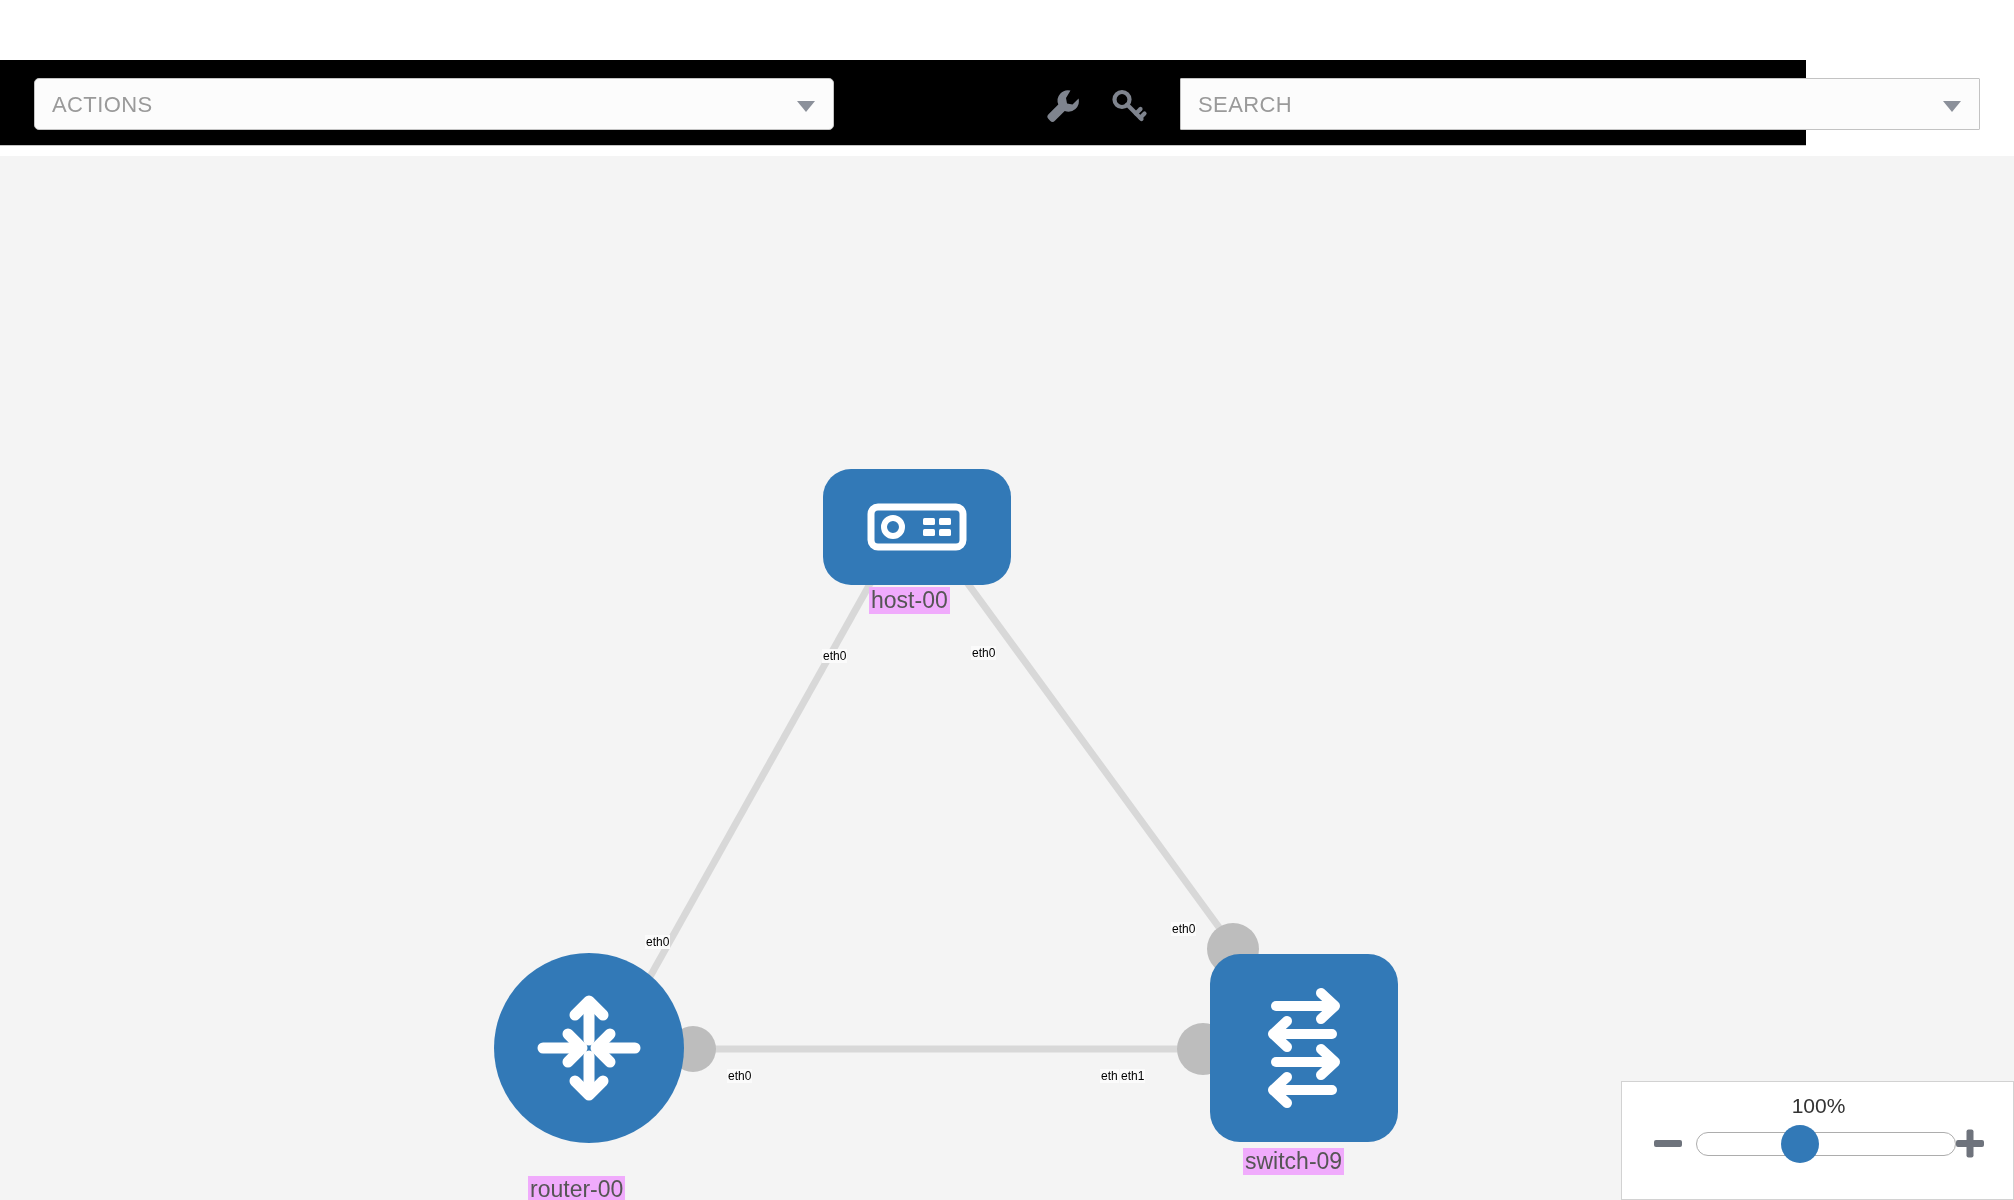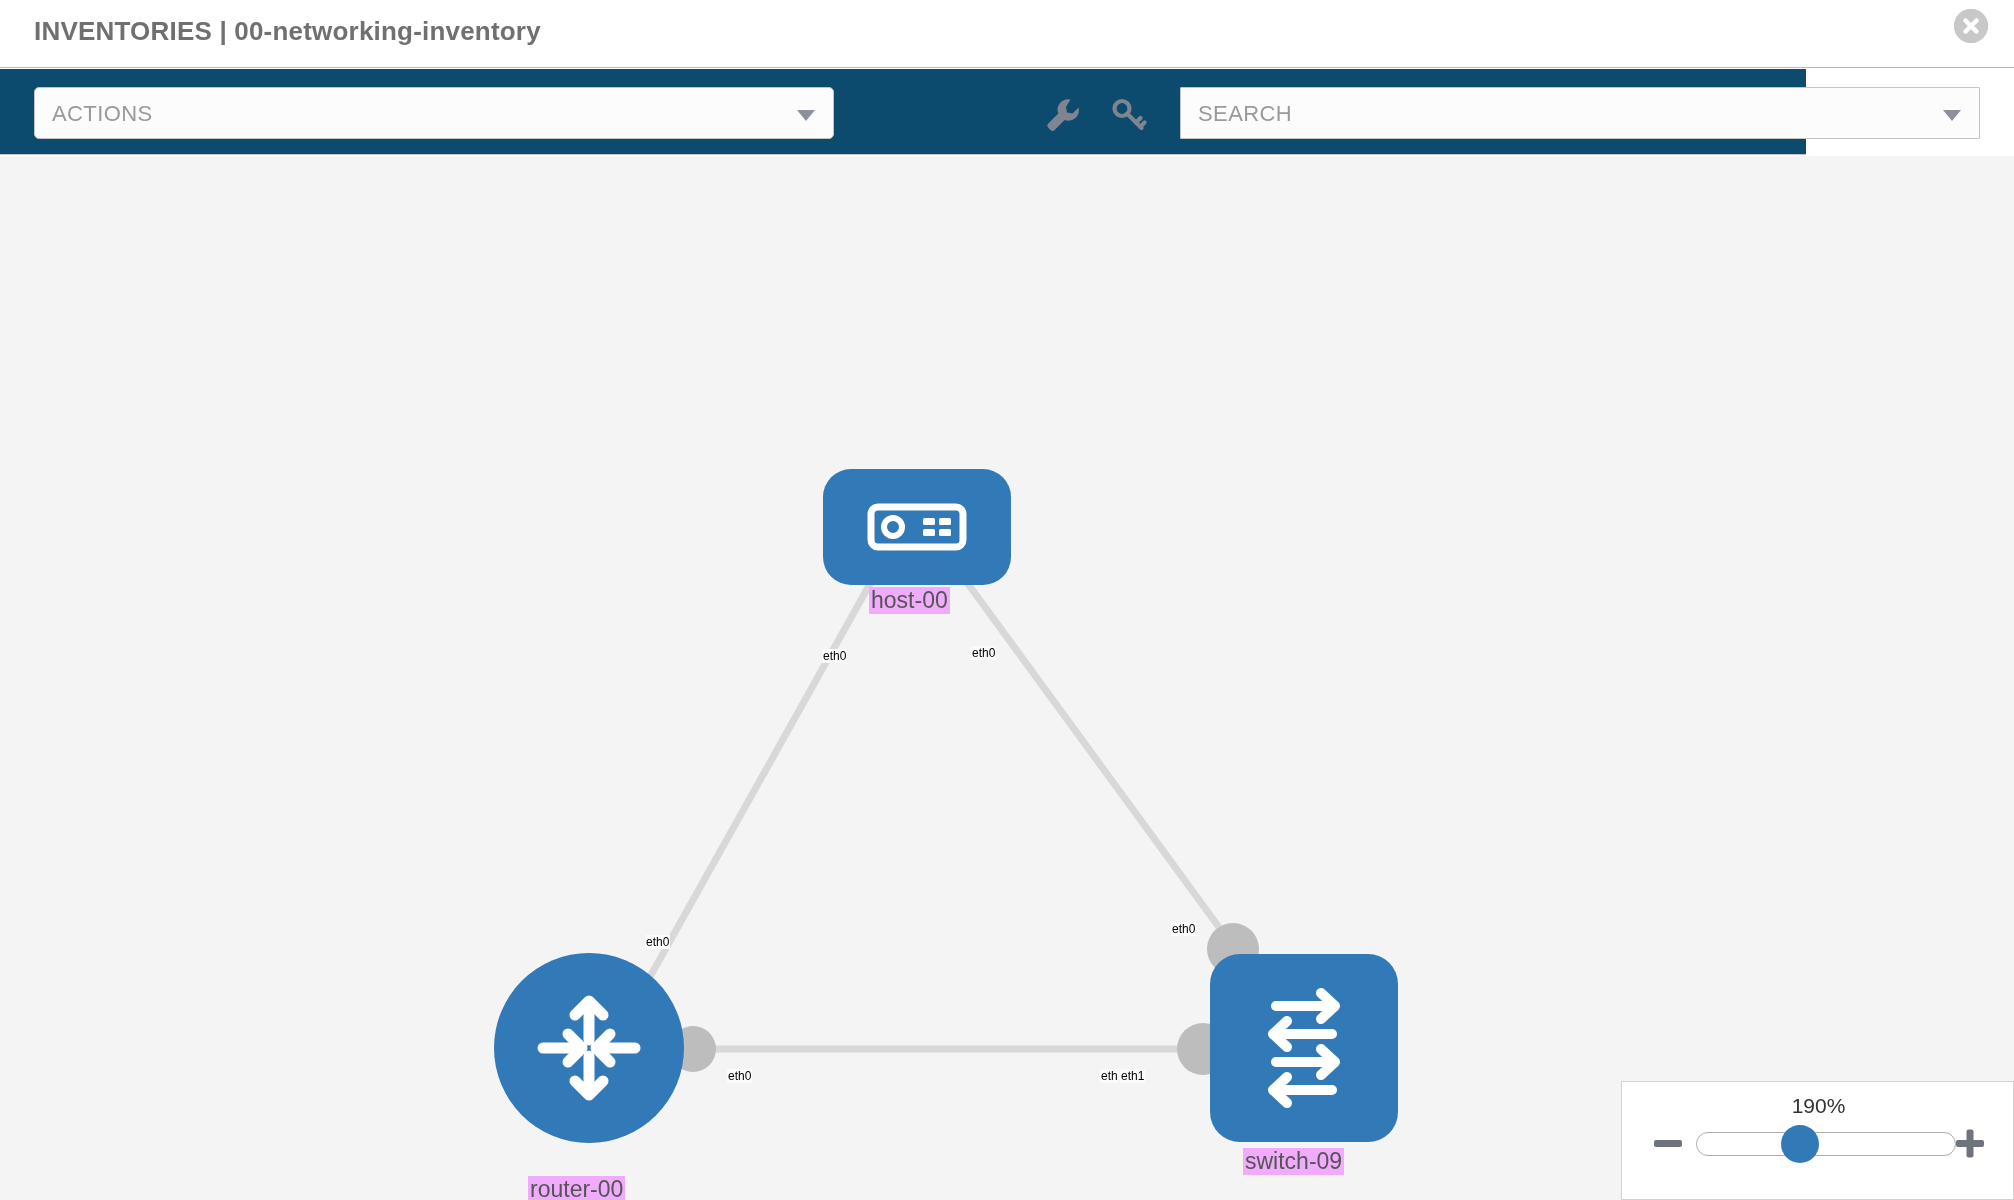--- a/index.html
+++ b/index.html
@@ -42,23 +42,23 @@
     width: 34px; height: 34px;
     border-radius: 50%;
     background: #c8c8c8;
     cursor: pointer;
   }
   .close-btn svg { display: block; }
 
   
   .toolbar {
     position: absolute;
-    left: 0; top: 69px;
+    left: 0; top: 60px;
     width: 1806px; height: 86px;
-    background: #0c4a6e;
+    background: #000000;
     border-bottom: 1px solid #c4c4c4;
   }
   .actions-select {
     position: absolute;
     left: 34px; top: 18px;
     width: 800px; height: 52px;
     background: #fcfcfc;
     border: 1px solid #c3c3c3;
     border-radius: 5px;
     cursor: pointer;
@@ -176,33 +176,20 @@
     border-radius: 50%;
     background: #3279b7;
     cursor: pointer;
   }
 </style>
 </head>
 <body>
 
 <div id="app">
 
-  <div class="header">
-    <div class="header-title">INVENTORIES | 00-networking-inventory</div>
-
-    <div class="close-btn">
-      <svg width="34" height="34" viewBox="0 0 34 34" aria-hidden="true">
-        <circle cx="17" cy="17" r="17" fill="#c8c8c8"></circle>
-        <g stroke="#ffffff" stroke-width="4.5" stroke-linecap="round">
-          <line x1="11.5" y1="11.5" x2="22.5" y2="22.5"></line>
-          <line x1="22.5" y1="11.5" x2="11.5" y2="22.5"></line>
-        </g>
-      </svg>
-    </div>
-  </div>
 
   <div class="toolbar">
 
     <div class="actions-select">
       <span class="actions-label">ACTIONS</span>
       <span class="caret"></span>
     </div>
 
     <div class="tool-icon wrench">
       <svg width="42" height="42" viewBox="0 0 42 42" aria-hidden="true">
@@ -312,21 +299,21 @@
     <div class="edgelabel" style="left:822px; top:452px;">eth0</div>
     <div class="edgelabel" style="left:971px; top:449px;">eth0</div>
     <div class="edgelabel" style="left:645px; top:738px;">eth0</div>
     <div class="edgelabel" style="left:1171px; top:725px;">eth0</div>
     <div class="edgelabel" style="left:727px; top:872px;">eth0</div>
     <div class="edgelabel" style="left:1100px; top:872px;">eth</div>
     <div class="edgelabel" style="left:1120px; top:872px;">eth1</div>
   </div>
 
   <div class="zoom-panel">
-    <div class="zoom-value">190%</div>
+    <div class="zoom-value">100%</div>
 
     <div class="zoom-minus">
       <svg width="36" height="36" viewBox="0 0 36 36" aria-hidden="true">
         <rect x="4" y="14" width="28" height="7" rx="2" fill="#6e737c"></rect>
       </svg>
     </div>
 
     <div class="zoom-track"></div>
     <div class="zoom-thumb"></div>
 

